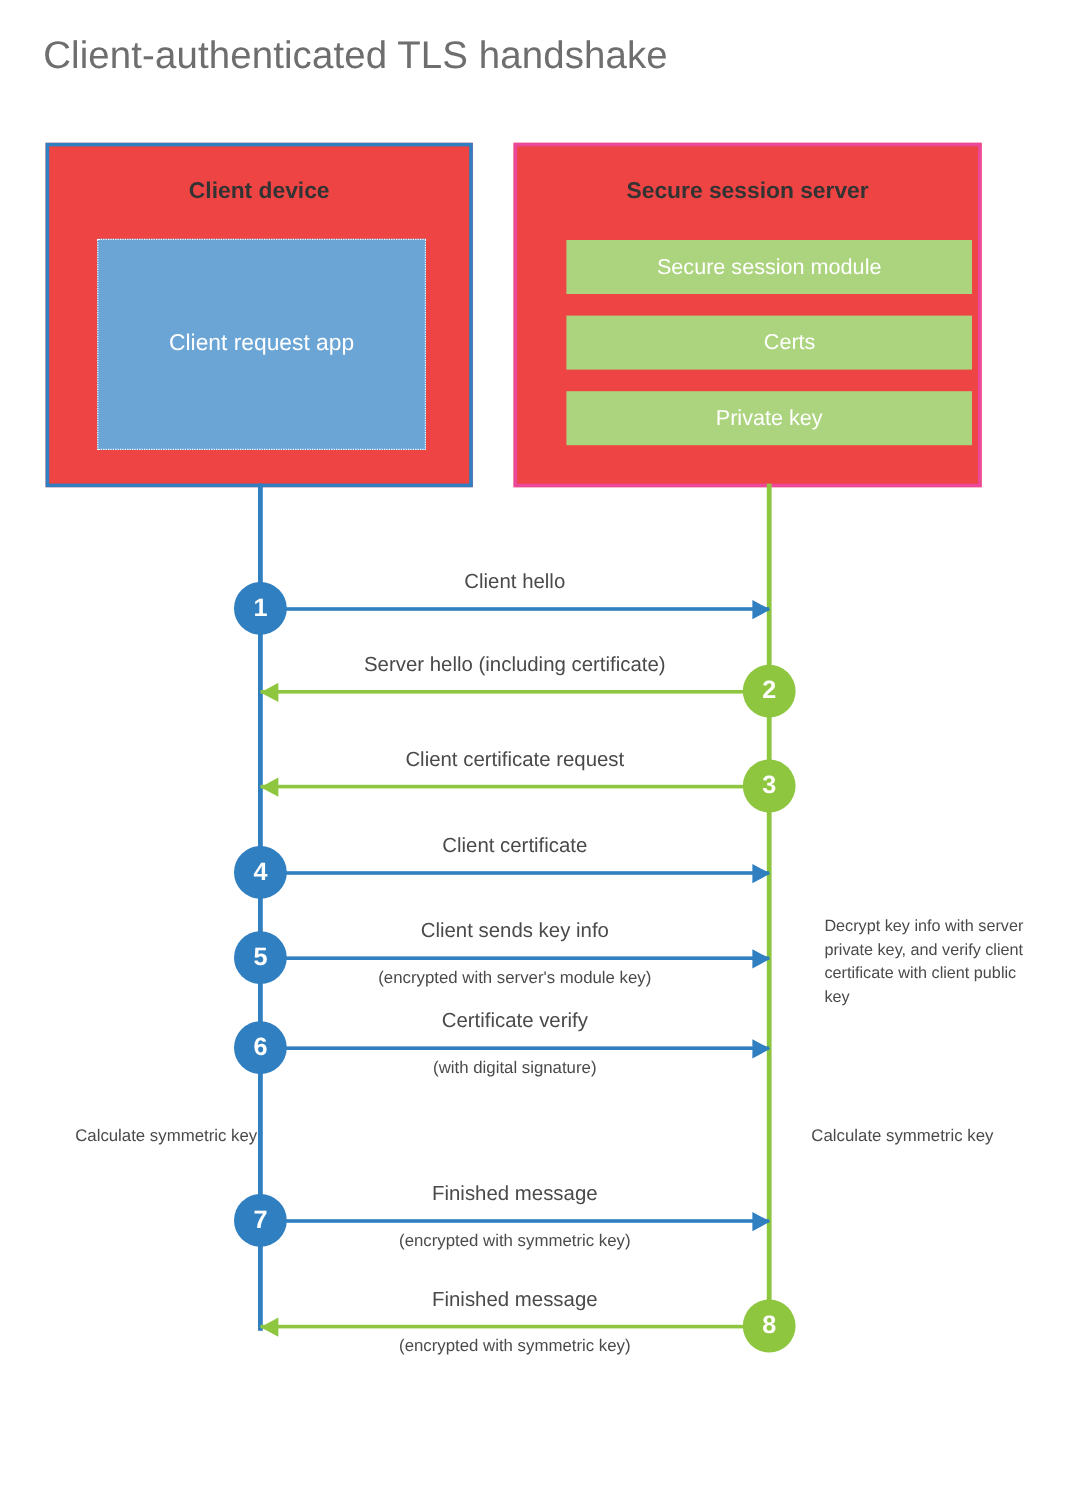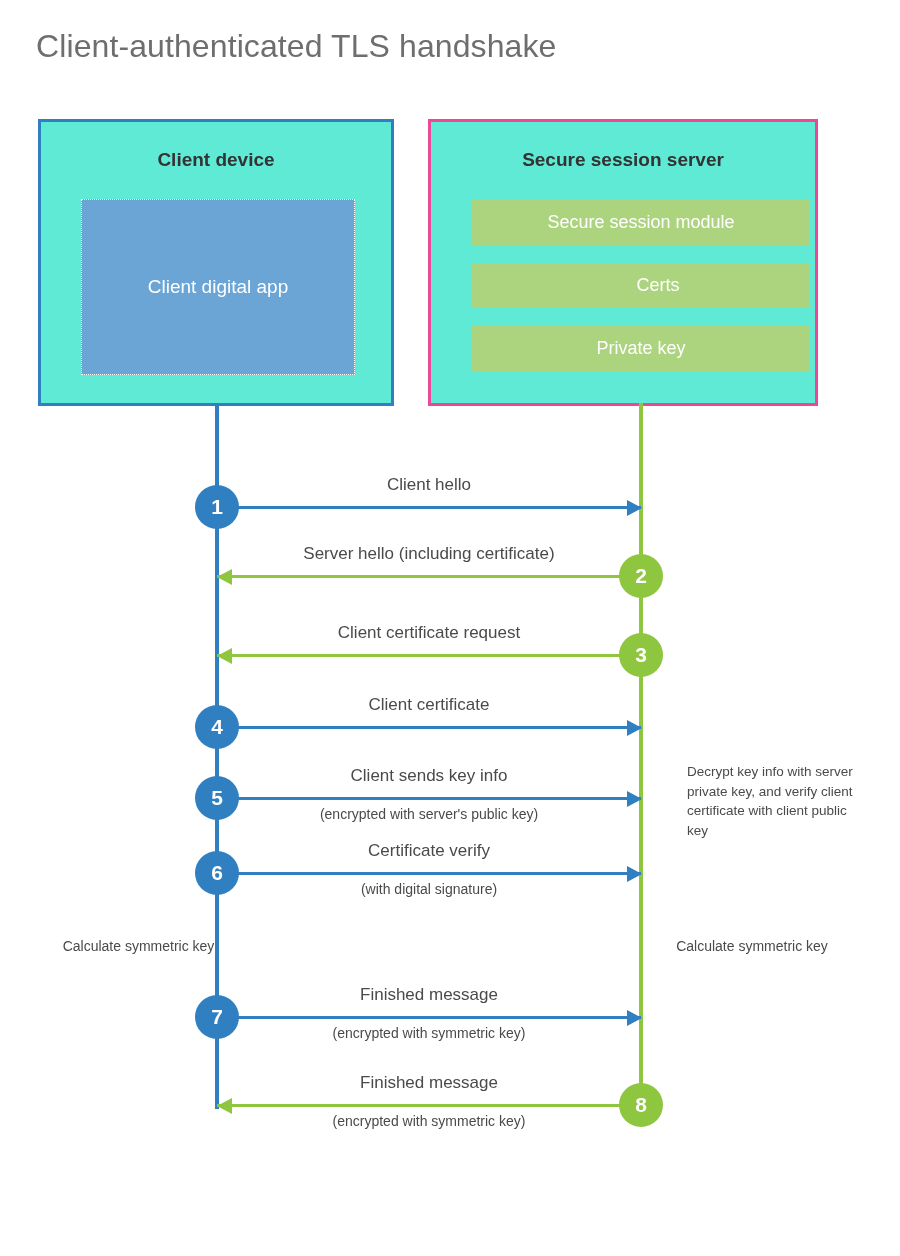--- a/index.html
+++ b/index.html
@@ -31,21 +31,21 @@
     font-size: 32px;
     font-weight: 300;
     color: #6e6e6e;
     letter-spacing: 0.1px;
     white-space: nowrap;
   }
 
   
   .participant-box {
     position: absolute;
-    background: #5eead4;
+    background: #ef4444;
     box-sizing: border-box;
   }
   .participant-box.client {
     left: 38px;
     top: 119px;
     width: 356px;
     height: 287px;
     border: 3px solid #2f7fc1;
   }
   .participant-box.server {
@@ -217,21 +217,21 @@
 </style>
 </head>
 <body>
 
 <div id="diagram-root">
 
   <div class="page-title">Client-authenticated TLS handshake</div>
 
   <div class="participant-box client">
     <div class="box-title">Client device</div>
-    <div class="client-app">Client digital app</div>
+    <div class="client-app">Client request app</div>
   </div>
 
   <div class="participant-box server">
     <div class="box-title">Secure session server</div>
     <div class="server-bar b0">Secure session module</div>
     <div class="server-bar b1">Certs</div>
     <div class="server-bar b2">Private key</div>
   </div>
 
   <div class="lifeline client"></div>
@@ -259,21 +259,21 @@
       <div class="msg to-server" style="top: 727px;">
         <div class="msg-line"></div>
         <div class="arrowhead"></div>
         <div class="msg-label">Client certificate</div>
         <div class="step-circle on-client">4</div>
       </div>
       <div class="msg to-server" style="top: 798px;">
         <div class="msg-line"></div>
         <div class="arrowhead"></div>
         <div class="msg-label">Client sends key info</div>
-        <div class="msg-sublabel">(encrypted with server's public key)</div>
+        <div class="msg-sublabel">(encrypted with server's module key)</div>
         <div class="step-circle on-client">5</div>
       </div>
       <div class="msg to-server" style="top: 873px;">
         <div class="msg-line"></div>
         <div class="arrowhead"></div>
         <div class="msg-label">Certificate verify</div>
         <div class="msg-sublabel">(with digital signature)</div>
         <div class="step-circle on-client">6</div>
       </div>
       <div class="msg to-server" style="top: 1017px;">

